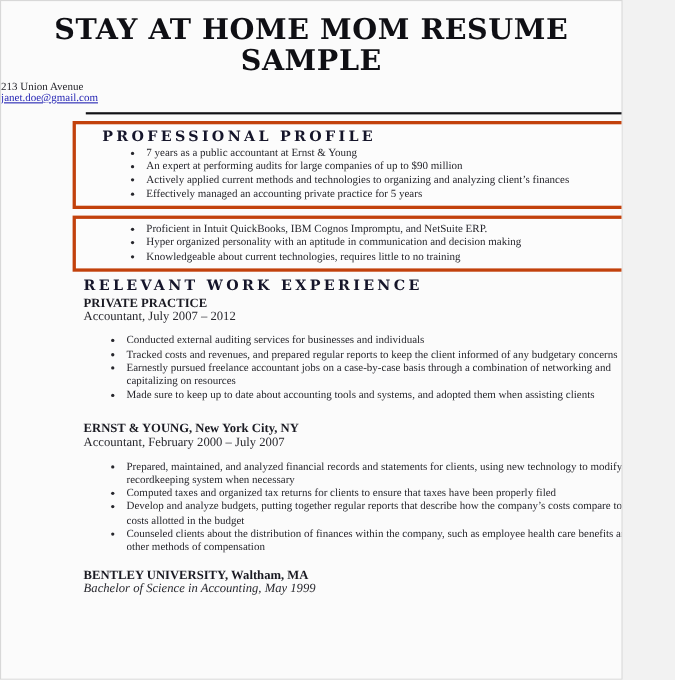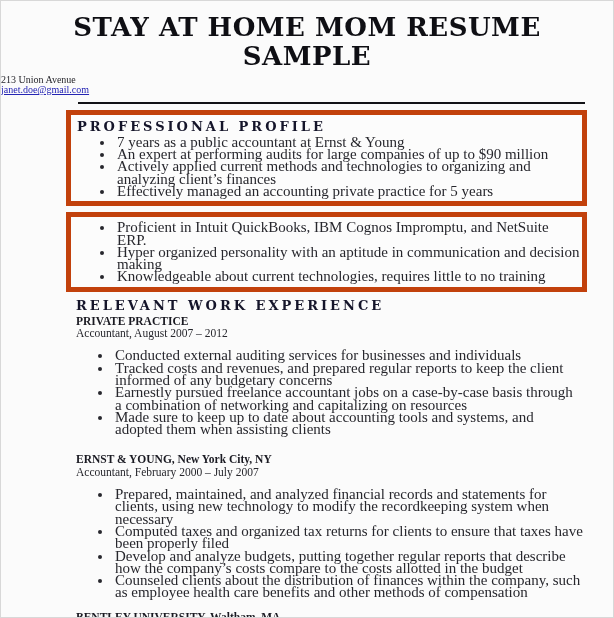--- a/index.html
+++ b/index.html
@@ -1,18 +1,18 @@
 <!DOCTYPE html>
 <html><head>
 <meta charset="utf-8">
 <style>
   html, body { margin: 0; padding: 0; background: #f2f2f2; }
   .page {
     position: relative;
-    width: 614px;
+    width: 566px;
     height: 618px;
     box-sizing: border-box;
     background: #fbfbfb;
     border: 1px solid #d8d8d8;
     overflow: hidden;
     font-family: "Liberation Serif", serif;
     color: #27272d;
   }
   .page-title {
     margin: 12px 10px 0 10px;
@@ -38,39 +38,39 @@
   .rule {
     width: 507px;
     margin: 7px auto 0 77px;
     border-top: 2px solid #121216;
     height: 0;
   }
   .hl-box {
     box-sizing: border-box;
     width: 521px;
     margin: 6px 0 0 65px;
-    border: 5px solid #c2410c;
+    border: 3px solid #c2410c;
     background: #fcfcfc;
-    padding: 4px 8px 4px 6px;
+    padding: 4px 8px 4px 24px;
   }
   h2 {
     margin: 0 0 2px 0;
     font-family: "DejaVu Serif", serif;
     font-weight: bold;
     font-size: 13px;
     letter-spacing: 3px;
     color: #15152a;
   }
   .plain-section { margin-left: 75px; width: 500px; }
   .plain-section h2 { margin-top: 6px; }
   ul {
     margin: 0;
     padding: 0 0 0 38px;
     list-style: disc outside;
-    font-size: 15px;
+    font-size: 10px;
     line-height: 12.3px;
     width: 466px;
   }
   .plain-section ul { padding-left: 37px; width: 470px; }
   li { margin: 0; padding-left: 2px; }
   .job { margin-top: 2px; }
   .job + .job { margin-top: 18px; }
   h3 {
     margin: 0;
     font-size: 11.5px;
@@ -124,21 +124,21 @@
       <li>Hyper organized personality with an aptitude in communication and decision making</li>
       <li>Knowledgeable about current technologies, requires little to no training</li>
     </ul>
   </section>
 
   <section class="plain-section">
     <h2>RELEVANT WORK EXPERIENCE</h2>
 
     <div class="job">
       <h3>PRIVATE PRACTICE</h3>
-      <div class="job-sub">Accountant, August 2007 – 2012</div>
+      <div class="job-sub">Accountant, July 2007 – 2012</div>
       <ul>
         <li>Conducted external auditing services for businesses and individuals</li>
         <li>Tracked costs and revenues, and prepared regular reports to keep the client informed of any budgetary concerns</li>
         <li>Earnestly pursued freelance accountant jobs on a case-by-case basis through a combination of networking and capitalizing on resources</li>
         <li>Made sure to keep up to date about accounting tools and systems, and adopted them when assisting clients</li>
       </ul>
     </div>
 
     <div class="job">
       <h3>ERNST &amp; YOUNG, New York City, NY</h3>

